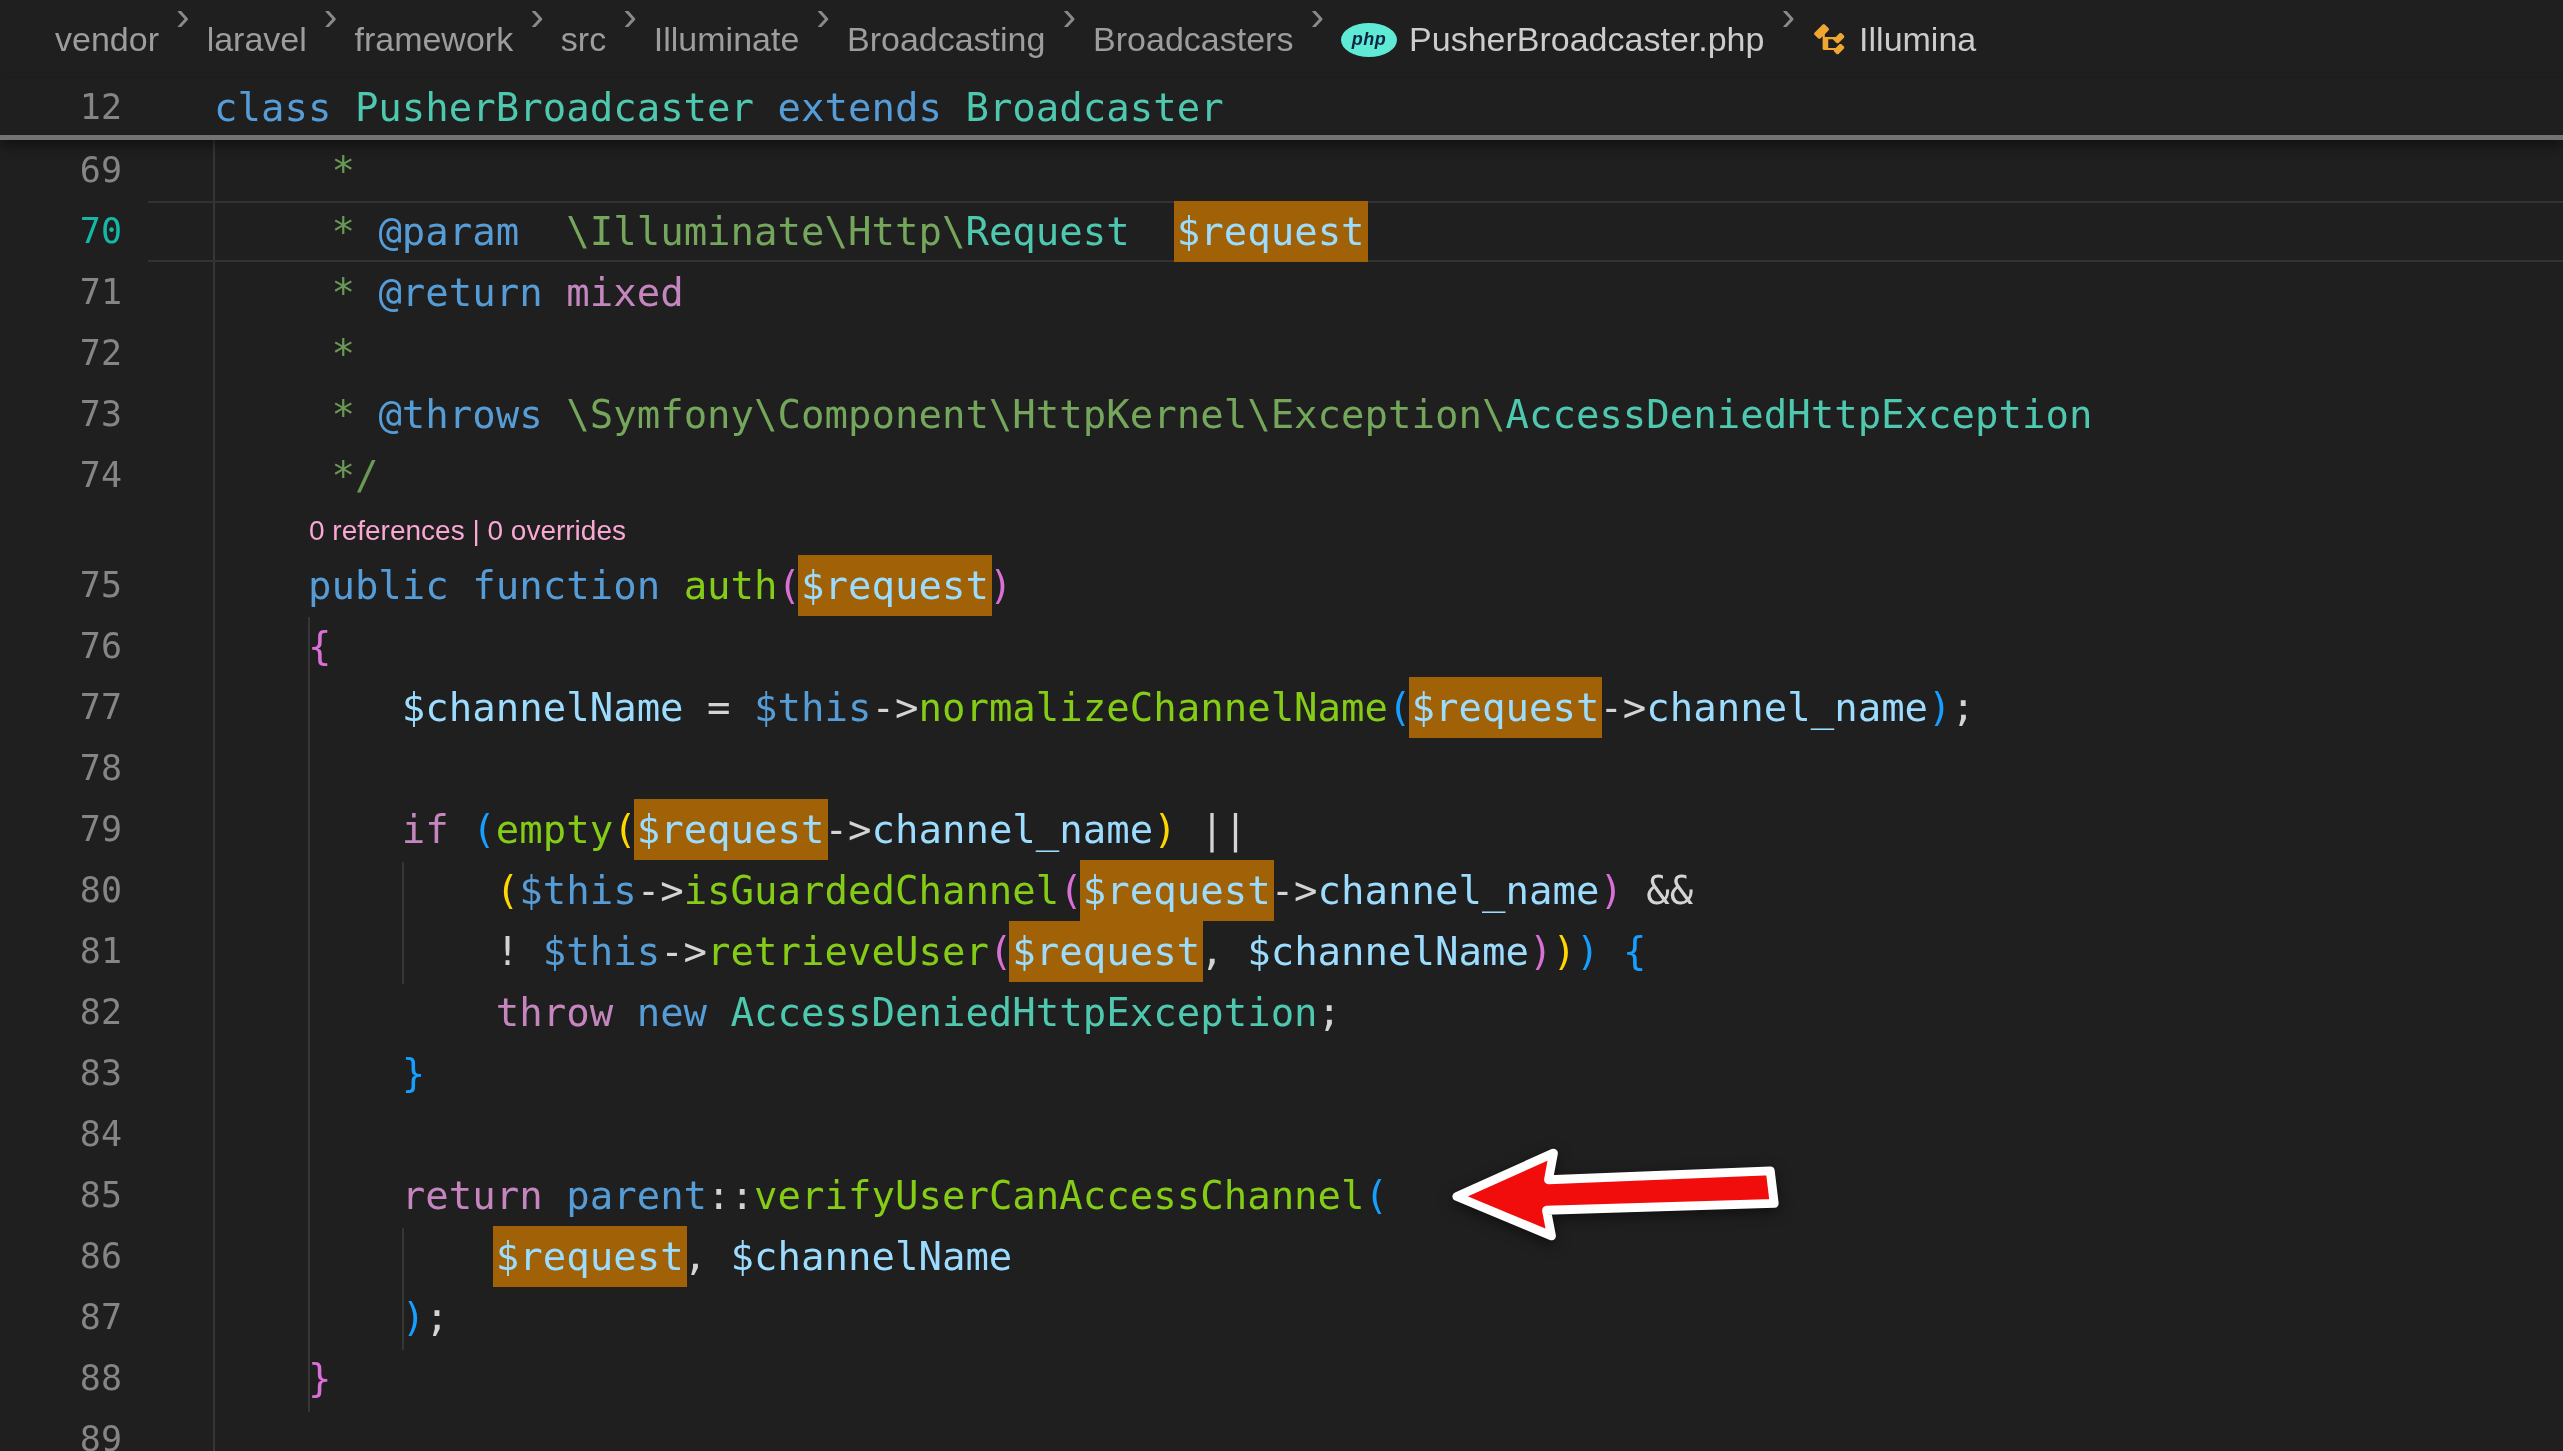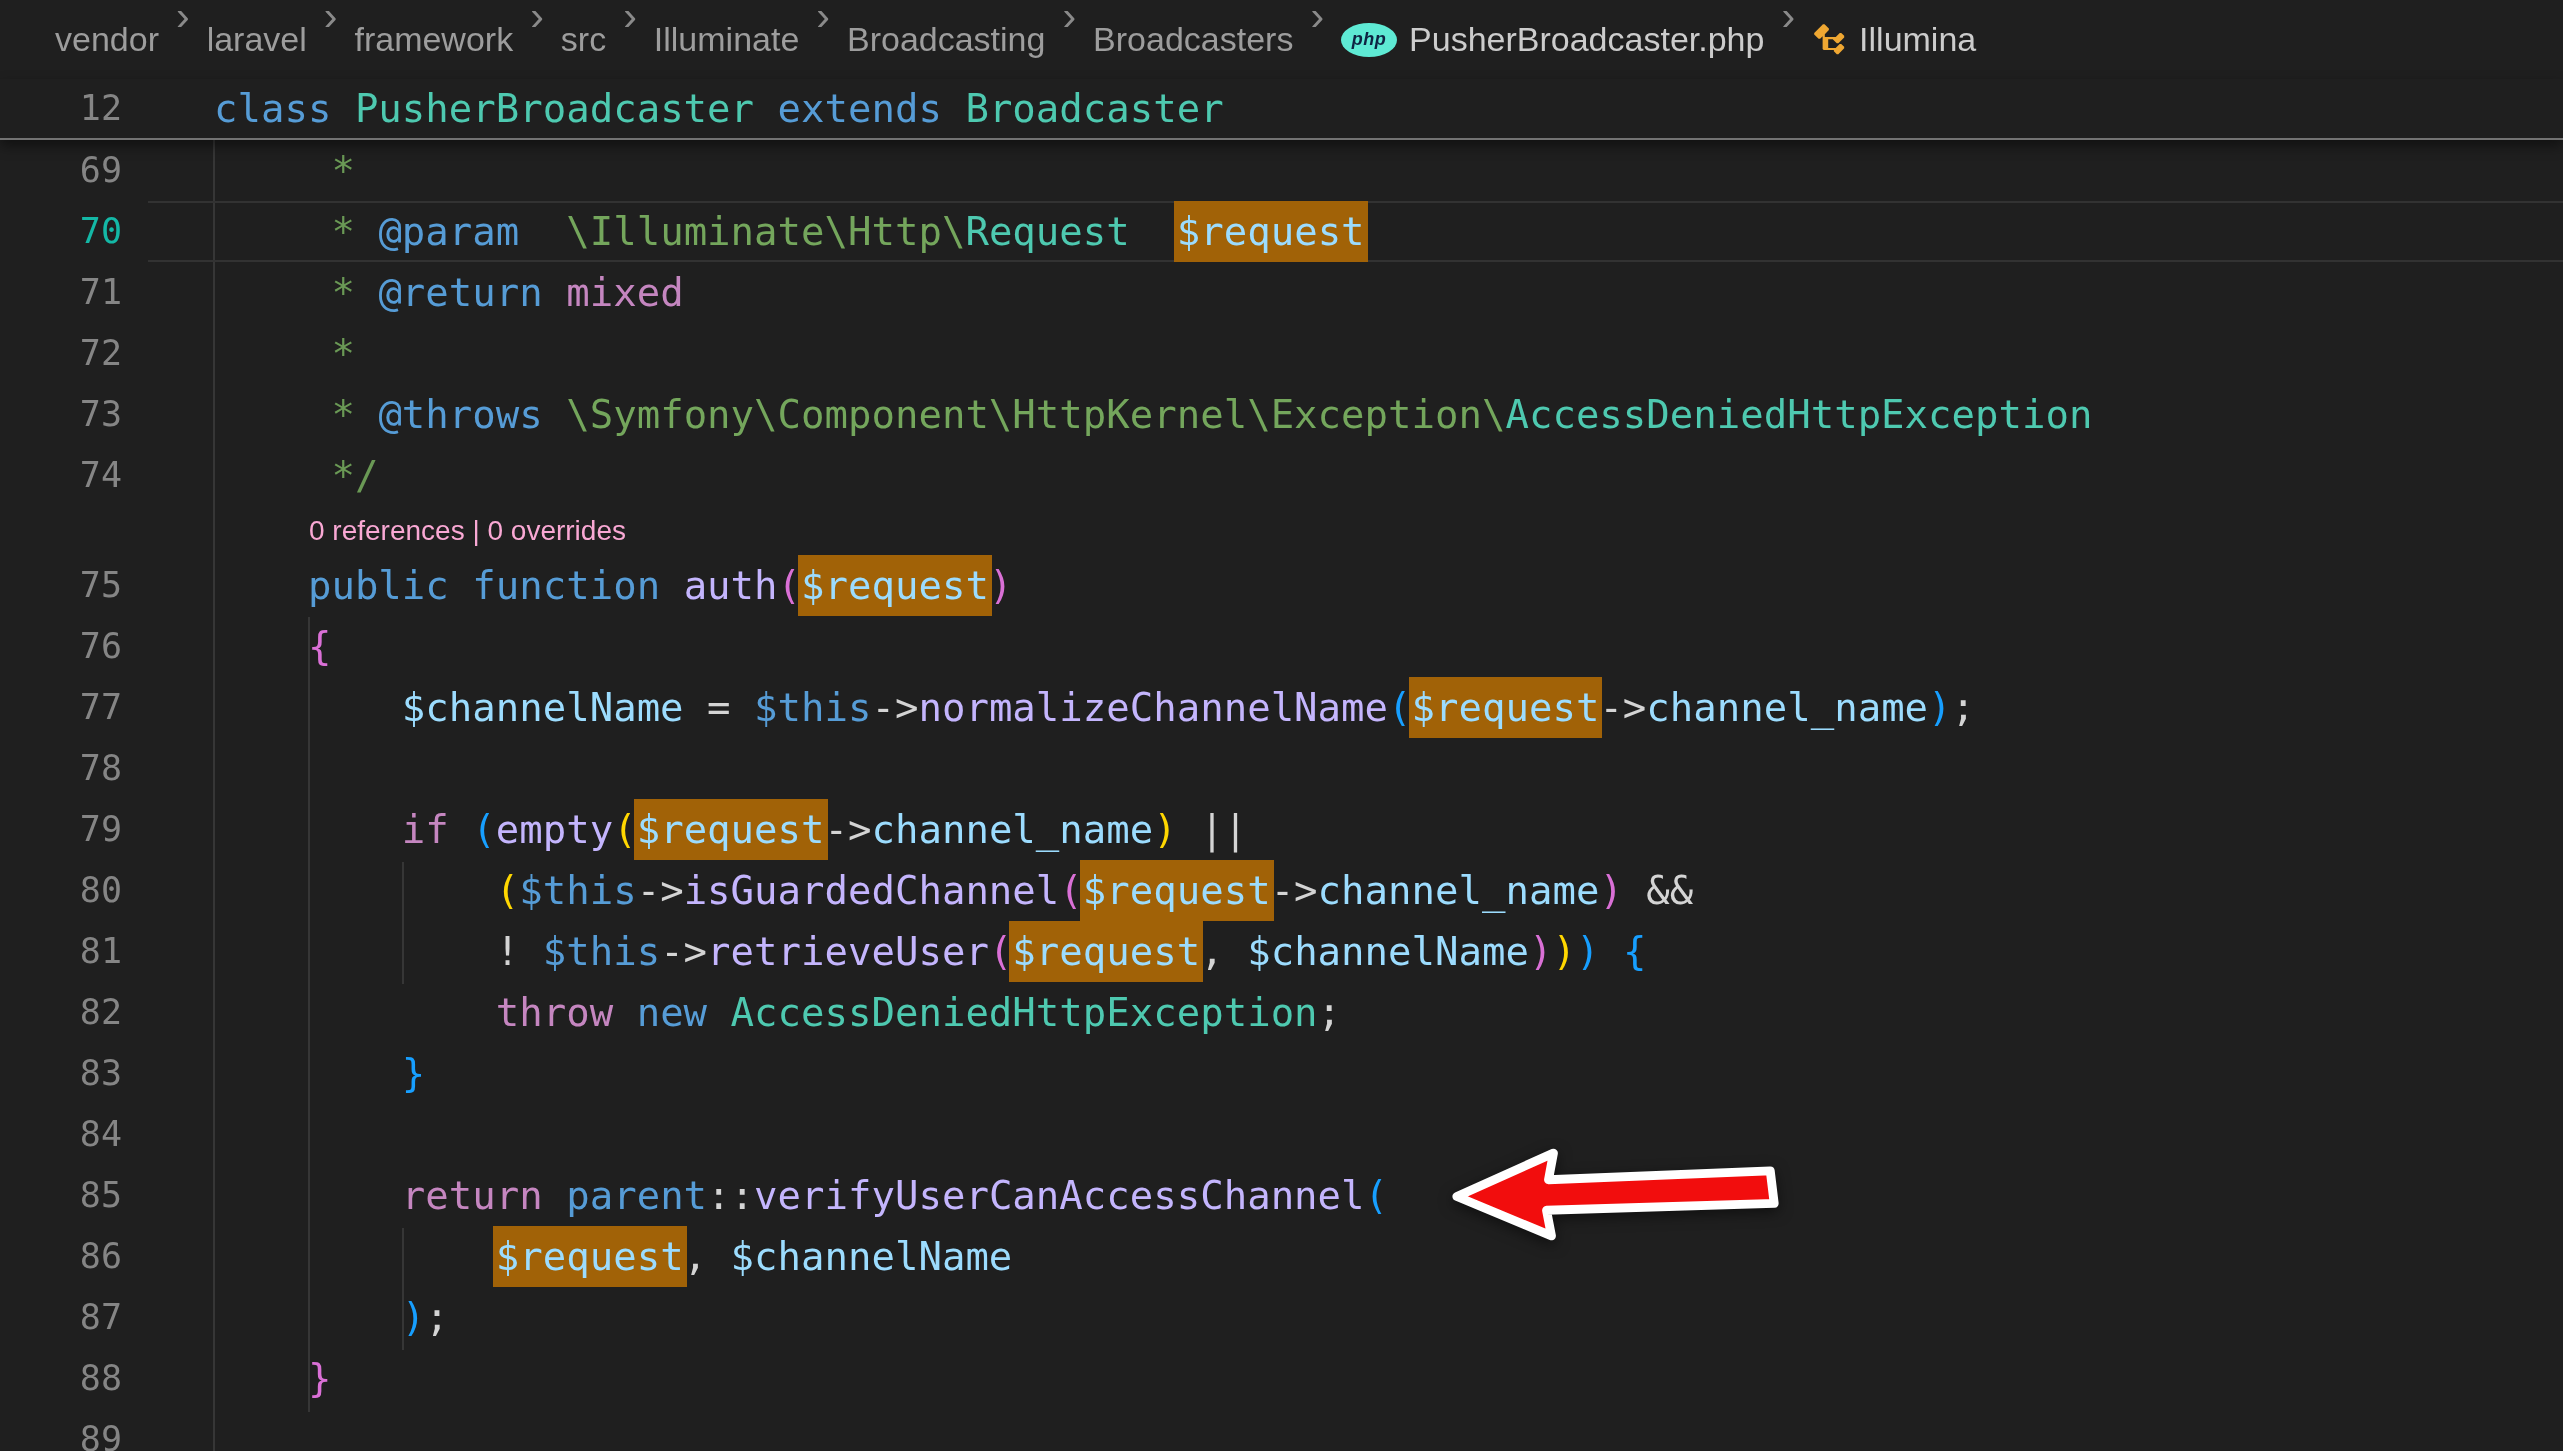--- a/index.html
+++ b/index.html
@@ -12,21 +12,21 @@
   .bc-item{display:inline-flex;align-items:center;gap:12px;cursor:pointer;}
   .bc-item.bright{color:#cccccc;}
   .bc-sep{margin:0 17px;color:#8a8a8a;font-size:41px;line-height:1;transform:translateY(-4px);}
   .php-badge{width:56px;height:34px;background:#5eead4;border-radius:50%;display:inline-flex;
     align-items:center;justify-content:center;color:#0e2342;font-weight:bold;font-style:italic;
     font-size:18px;letter-spacing:0.5px;font-family:"Liberation Sans",sans-serif;flex:none;}
   .cls-icon{width:35px;height:35px;flex:none;}
 
   
   .sticky{height:61px;display:flex;align-items:center;position:relative;background:#1f1f1f;
-    box-shadow:0 6px 12px rgba(0,0,0,.45);border-bottom:2px solid #737373;box-sizing:border-box;z-index:5;}
+    box-shadow:0 6px 12px rgba(0,0,0,.45);border-bottom:5px solid #737373;box-sizing:border-box;z-index:5;}
 
   .ln{width:122px;flex:none;text-align:right;color:#858585;font-size:35px;line-height:61px;}
   .ln.active{color:#14b8a6;}
   .line{margin:0 0 0 92px;font-size:39px;line-height:61px;white-space:pre;}
 
   
   .code{position:absolute;top:140px;left:0;right:0;bottom:0;overflow:hidden;}
   #rows{position:relative;z-index:1;}
   .row{height:61px;display:flex;}
   .lens{height:49px;line-height:49px;padding-left:309px;font-family:"Liberation Sans",sans-serif;
@@ -34,21 +34,21 @@
   .guide{position:absolute;width:2px;background:#363636;z-index:0;}
   .curline{position:absolute;left:148px;right:0;top:61px;height:61px;box-sizing:border-box;
     border-top:2px solid #323232;border-bottom:2px solid #323232;z-index:0;}
 
   
   .c-com{color:#6A9955}
   .c-ns{color:#74A65C}
   .c-kw{color:#569CD6}
   .c-ctrl{color:#C586C0}
   .c-var{color:#9CDCFE}
-  .c-fn{color:#c4b5fd}
+  .c-fn{color:#84cc16}
   .c-cls{color:#4EC9B0}
   .c-op{color:#D4D4D4}
   .c-b1{color:#FFD700}
   .c-b2{color:#DA70D6}
   .c-b3{color:#179FFF}
   .hl{background:#a16207;padding:8px 3px;margin:-8px -3px;}
 
   .arrow-wrap{position:absolute;left:1447px;top:1147px;z-index:6;pointer-events:none;
     filter:drop-shadow(0 4px 7px rgba(0,0,0,.5));}
 </style>

